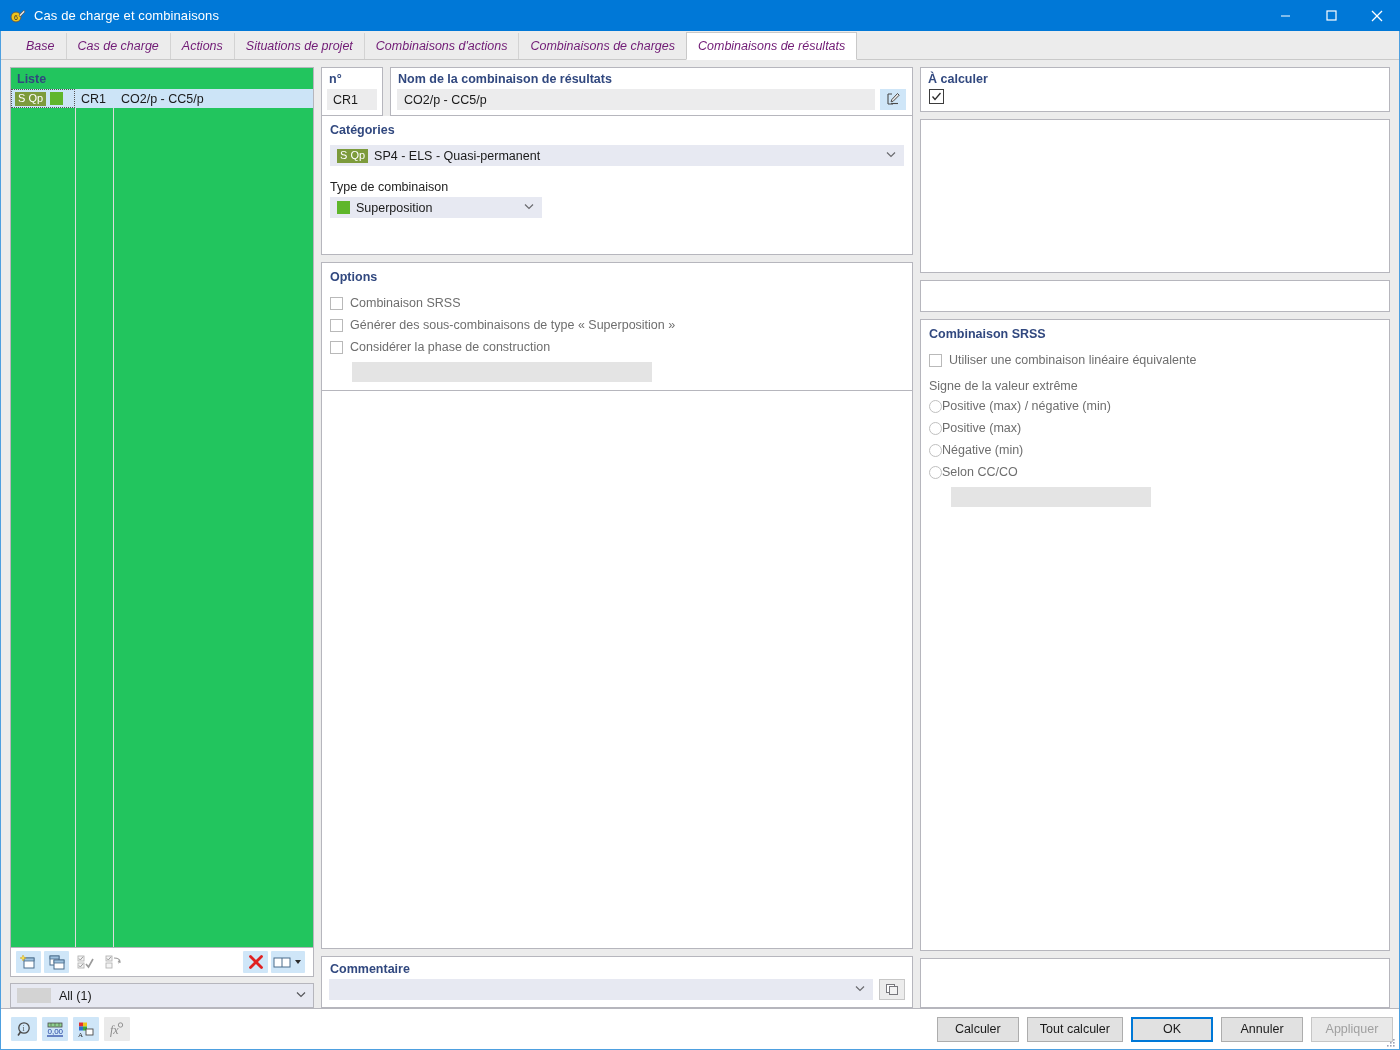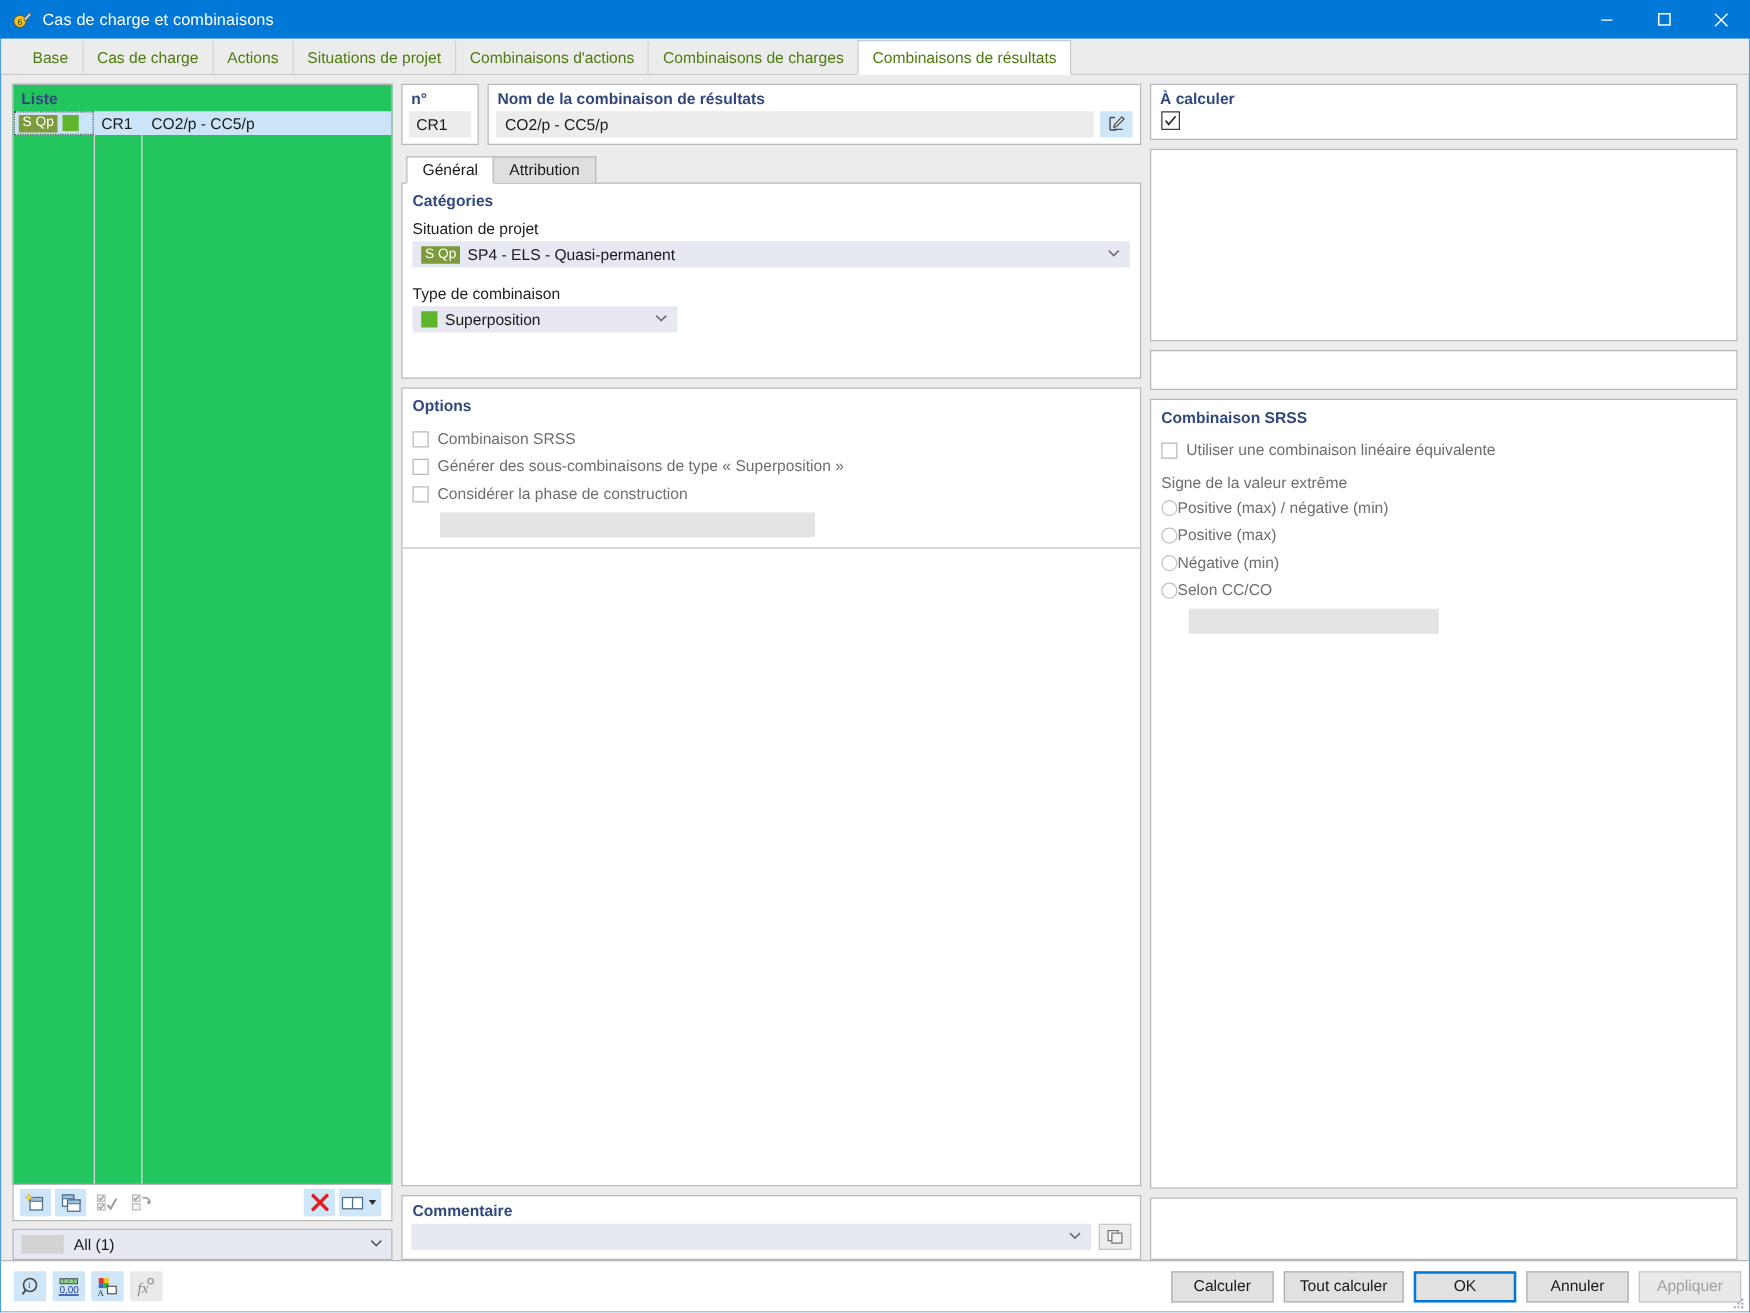--- a/index.html
+++ b/index.html
@@ -61,25 +61,26 @@
     display: flex;
     align-items: flex-end;
     border-bottom: 1px solid #c9c9c9;
     position: relative;
   }
   .tab {
     height: 26px;
     padding: 0 11px;
     display: flex; align-items: center;
     font-size: 12.5px;
-    color: #4d7c0f;
+    color: #701a75;
     background: #ececec;
     border-left: 1px solid #d3d3d3;
     position: relative;
     white-space: nowrap;
+    font-style: italic;
   }
   .tab:first-child { border-left: none; }
   .tab.active {
     background: #ffffff;
     height: 28px;
     border: 1px solid #c9c9c9;
     border-bottom: 1px solid #ffffff;
     margin-bottom: -1px;
     z-index: 2;
   }
@@ -577,33 +578,24 @@
               <svg width="15" height="15" viewBox="0 0 15 15">
                 <path d="M2 2 L6 2 M2 2 L2 12 M2 12 L7 12" fill="none" stroke="#4a4a4a" stroke-width="1.1"></path>
                 <path d="M11.5 1.5 L13.2 3.2 L7.2 9.2 L5.1 9.8 L5.7 7.7 Z" fill="#e9e9e9" stroke="#4a4a4a" stroke-width="1"></path>
                 <line x1="5.2" y1="11.5" x2="12" y2="11.5" stroke="#4a4a4a" stroke-width="1.1"></line>
               </svg>
             </div>
           </div>
         </div>
       </div>
 
-      <div class="inner-tabs">
-        <div class="itab active">
-            <span>Général</span>
-          </div>
-        <div class="itab">
-            <span>Attribution</span>
-          </div>
-      </div>
 
       <div class="group">
         <div class="group-title">Catégories</div>
         <div class="cat-body">
-          <div class="field-label">Situation de projet</div>
           <div class="combo">
             <span class="sqp-badge">S Qp</span>
             <span>SP4 - ELS - Quasi-permanent</span>
             <span class="chev">
               <svg width="12" height="12" viewBox="0 0 12 12">
                   <path d="M2 4.5 L6 8.5 L10 4.5" fill="none" stroke="#6a6b6f" stroke-width="1.2"></path>
                 </svg>
             </span>
           </div>
           <div class="spacer-14"></div>

